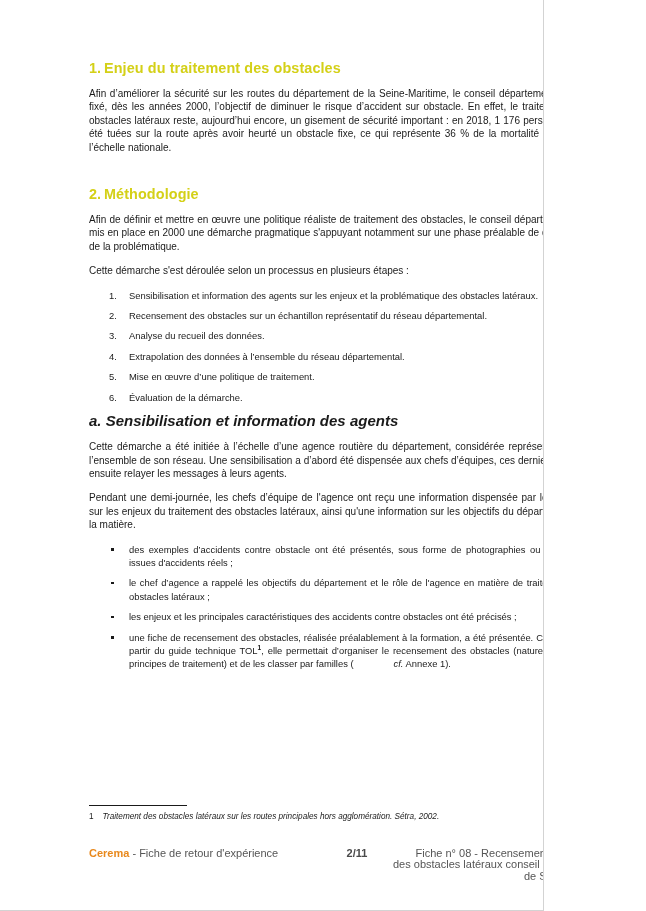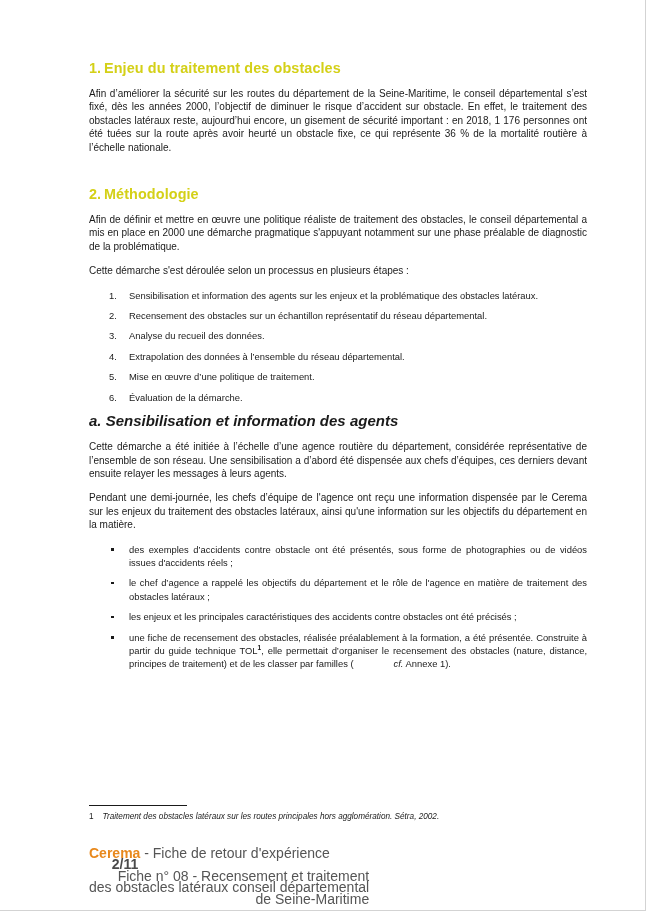--- a/index.html
+++ b/index.html
@@ -6,21 +6,21 @@
     margin: 0;
     padding: 0;
     background: #ffffff;
   }
   body {
     font-family: "Liberation Sans", sans-serif;
     -webkit-font-smoothing: antialiased;
   }
   .page {
     position: relative;
-    width: 646px;
+    width: 544px;
     height: 911px;
     background: #ffffff;
     border-right: 1px solid #d3d3d3;
     border-bottom: 1px solid #d3d3d3;
     box-sizing: border-box;
     overflow: hidden;
   }
   .content {
     position: absolute;
     left: 89px;
@@ -122,24 +122,23 @@
     font-style: normal;
     flex: 0 0 auto;
   }
   .footer {
     position: absolute;
     left: 89px;
     top: 848px;
     width: 498px;
     display: flex;
     align-items: flex-start;
-    font-size: 14px;
+    font-size: 11px;
     line-height: 11.4px;
     color: #555555;
-    flex-direction: column;
   }
   .footer-left {
     flex: 0 0 auto;
     width: 232px;
     white-space: nowrap;
   }
   .footer-left .brand {
     color: #e8881c;
     font-weight: bold;
   }

